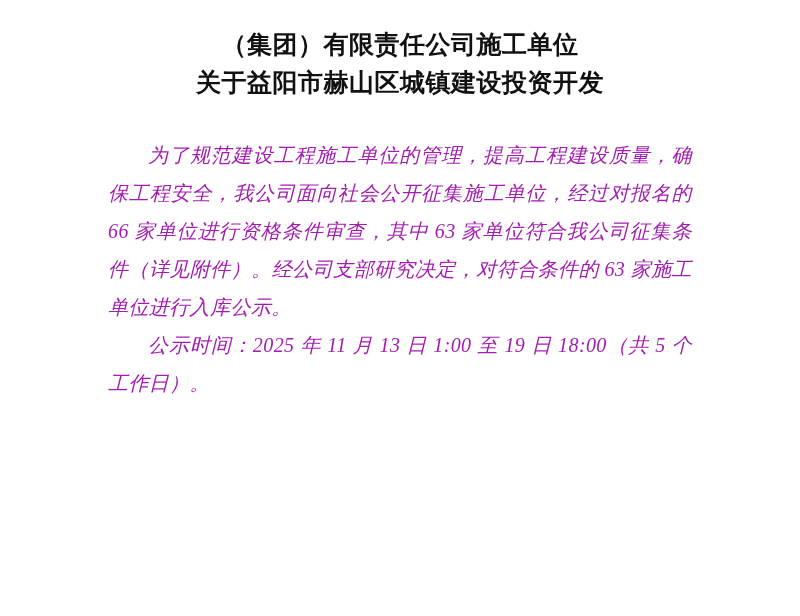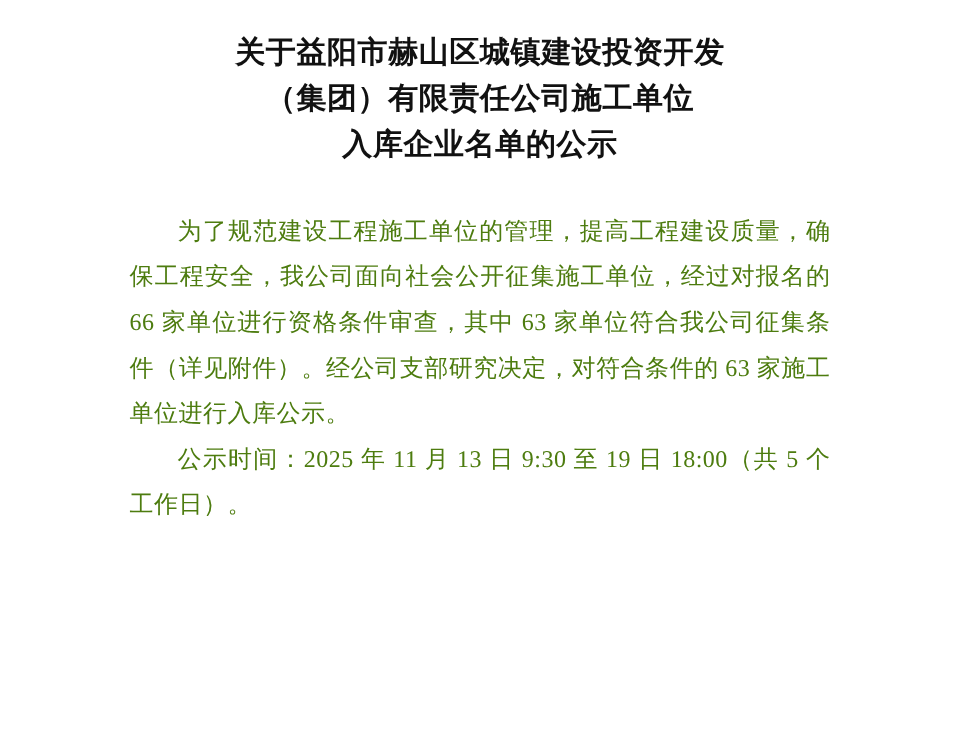--- a/index.html
+++ b/index.html
@@ -38,33 +38,33 @@
   .body-block {
     margin-top: 34px;
   }
   .para {
     font-size: 20px;
     line-height: 38px;
     text-align: justify;
     text-justify: inter-ideograph;
     text-indent: 2em;
     margin: 0;
-    color: #4d7c0f;
+    color: #a21caf;
     letter-spacing: 0.4px;
+    font-style: italic;
   }
 </style>
 </head>
 <body>
 
 <div class="page">
 
   <h1 class="doc-title">
+    <span class="tline">（集团）有限责任公司施工单位</span>
     <span class="tline">关于益阳市赫山区城镇建设投资开发</span>
-    <span class="tline">（集团）有限责任公司施工单位</span>
-    <span class="tline">入库企业名单的公示</span>
   </h1>
 
   <div class="body-block">
     <p class="para">为了规范建设工程施工单位的管理，提高工程建设质量，确保工程安全，我公司面向社会公开征集施工单位，经过对报名的 66 家单位进行资格条件审查，其中 63 家单位符合我公司征集条件（详见附件）。经公司支部研究决定，对符合条件的 63 家施工单位进行入库公示。</p>
-    <p class="para">公示时间：2025 年 11 月 13 日 9:30 至 19 日 18:00（共 5 个工作日）。</p>
+    <p class="para">公示时间：2025 年 11 月 13 日 1:00 至 19 日 18:00（共 5 个工作日）。</p>
   </div>
 
 </div>
 
 </body></html>

